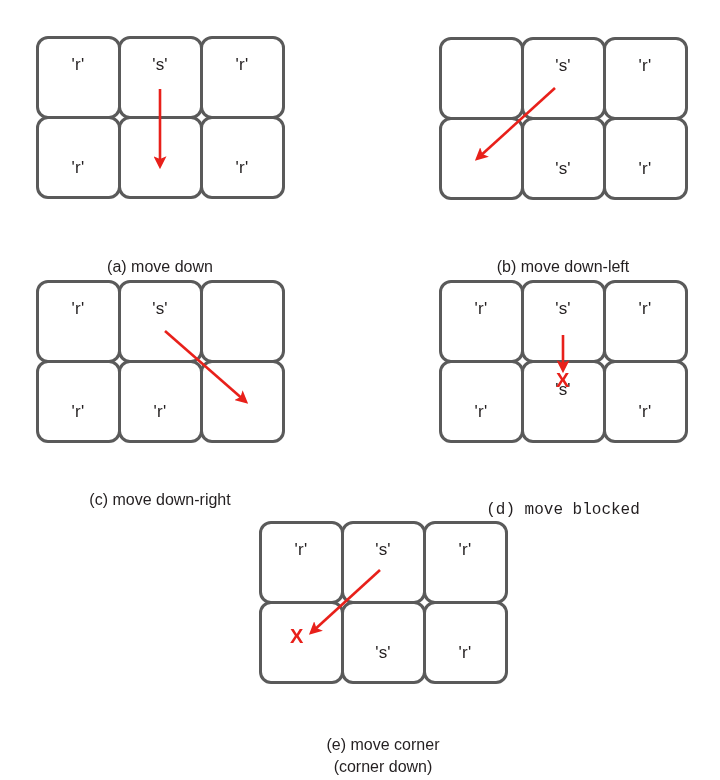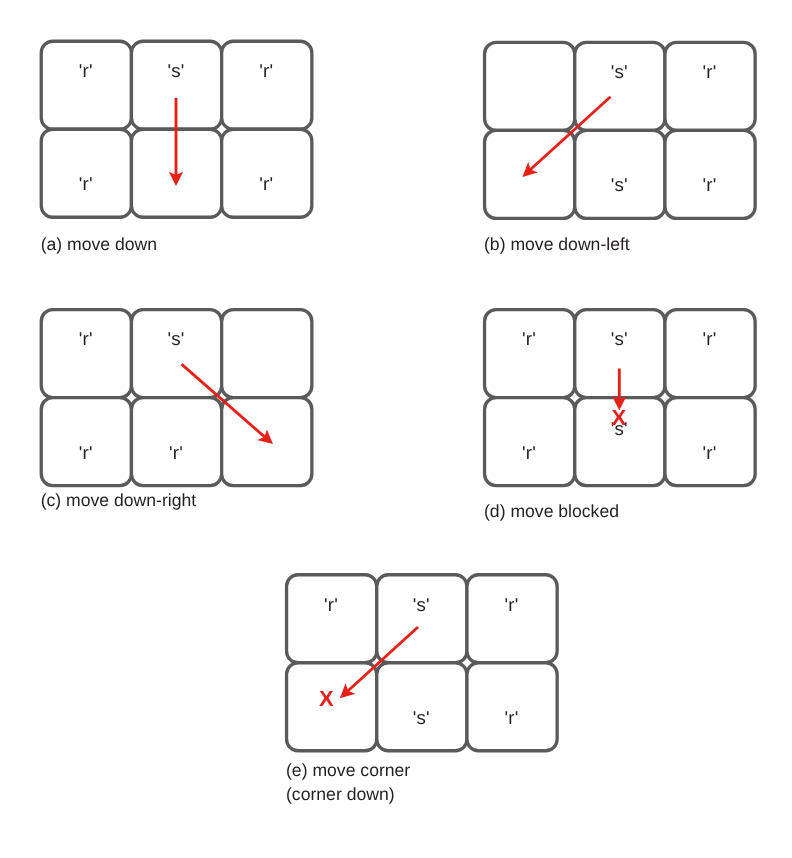--- a/index.html
+++ b/index.html
@@ -54,23 +54,25 @@
     left: 0;
     top: 0;
     width: 246px;
     height: 160px;
     pointer-events: none;
     overflow: visible;
   }
   .caption {
     position: absolute;
     width: 246px;
+    text-align: center;
     font-size: 16px;
     color: #231f20;
     line-height: 22px;
+    margin-top: 44px;
   }
   .xmark {
     position: absolute;
     color: #e8201a;
     font-weight: bold;
     font-size: 20px;
     line-height: 1;
     font-family: "Liberation Sans", sans-serif;
   }
 </style>
@@ -202,21 +204,21 @@
     <svg class="overlay" viewBox="0 0 246 160">
       <defs>
         <marker id="ah-d" markerWidth="5" markerHeight="5" refX="3.4" refY="2.5" orient="auto">
           <path d="M0,0 L5,2.5 L0,5 L1.1,2.5 z" fill="#e8201a"></path>
         </marker>
       </defs>
       <line x1="123" y1="54" x2="123" y2="88" stroke="#e8201a" stroke-width="2.6" marker-end="url(#ah-d)"></line>
     </svg>
     <div class="xmark" style="left:116px; top:89px;">X</div>
   </div>
-  <div class="caption" style="top:174px;">
+  <div class="caption" style="top:174px;font-family:Liberation Mono, monospace;">
     <div>(d) move blocked</div>
   </div>
 </div>
 
 <div class="panel" style="left:260px; top:522px;">
   <div class="grid">
     <div class="cell">
         <span class="glyph">'r'</span>
       </div>
     <div class="cell">

